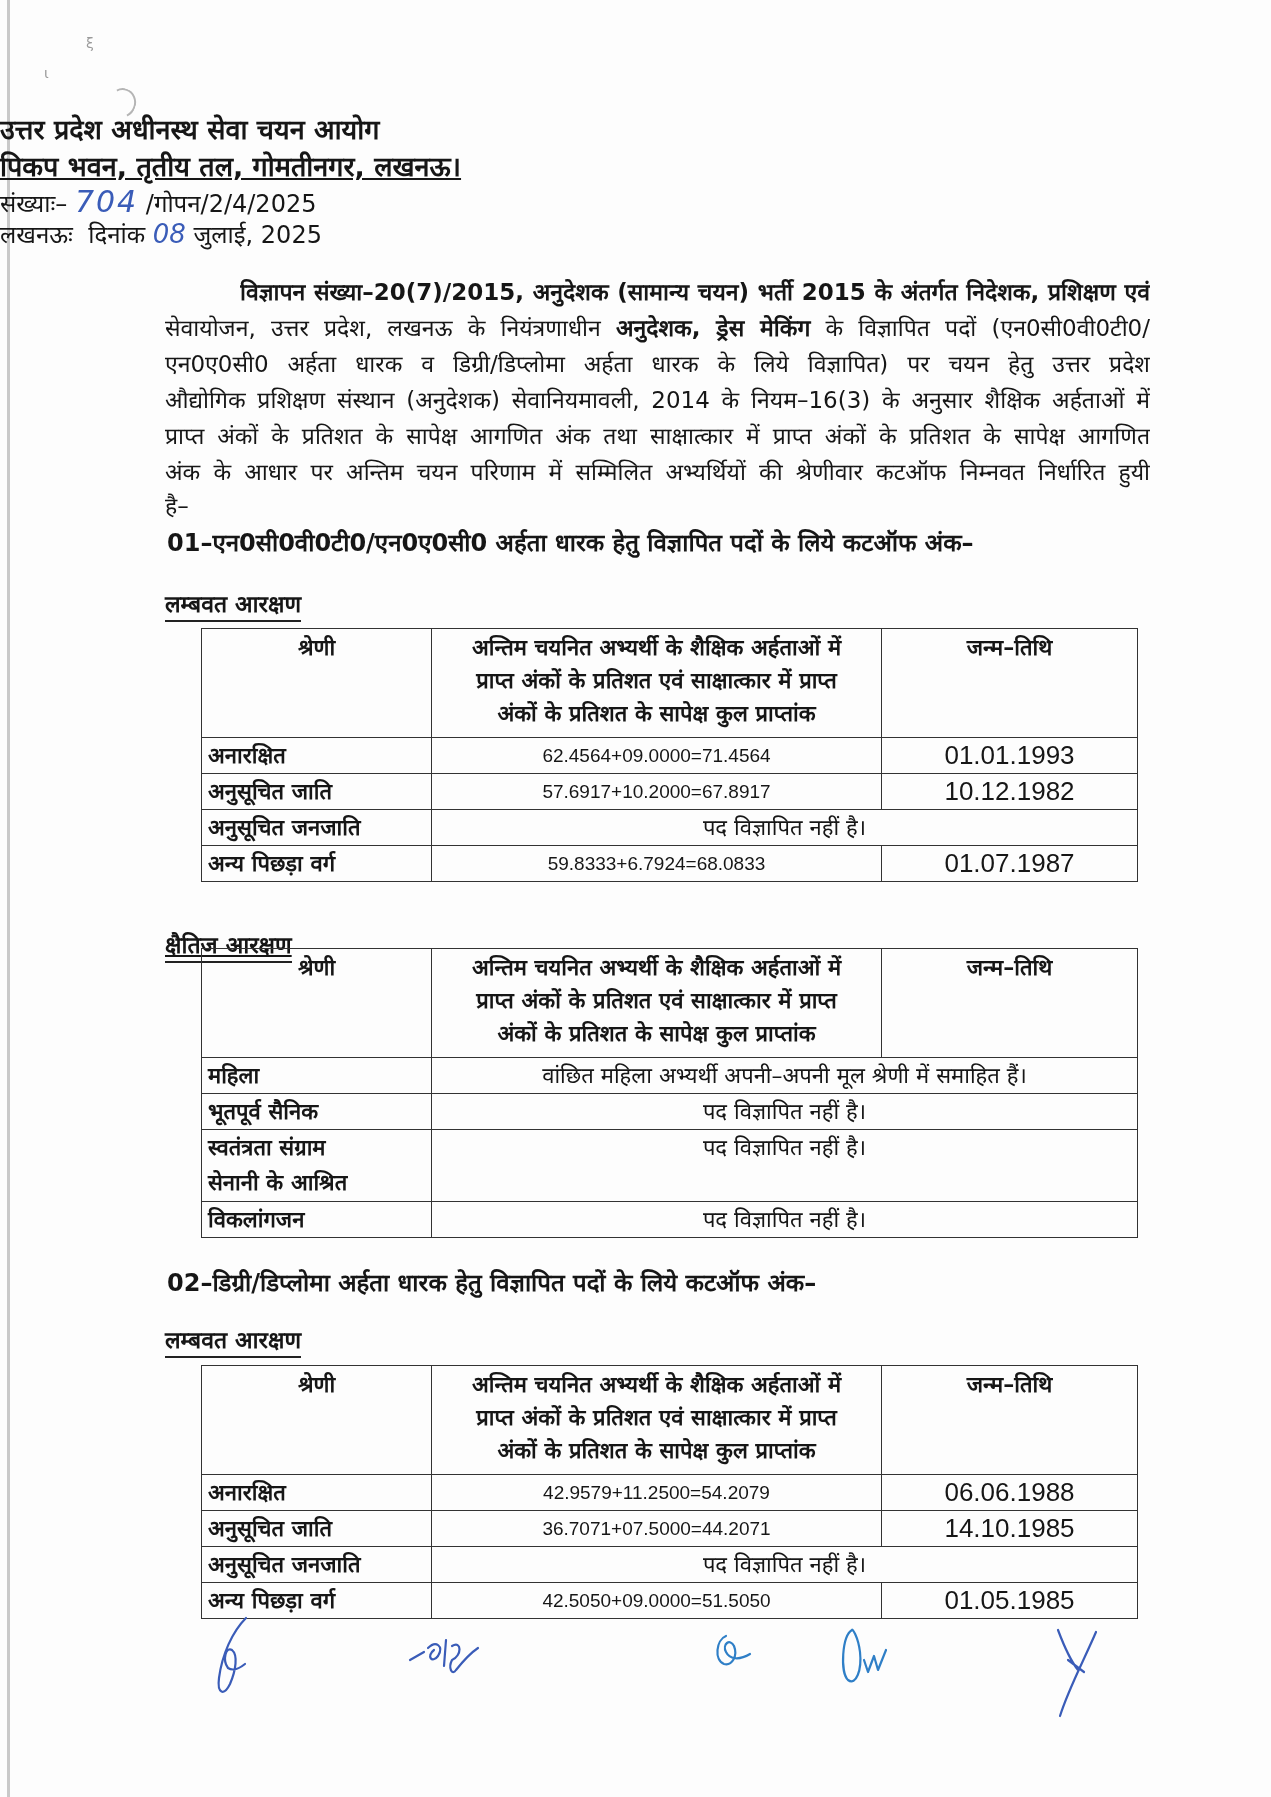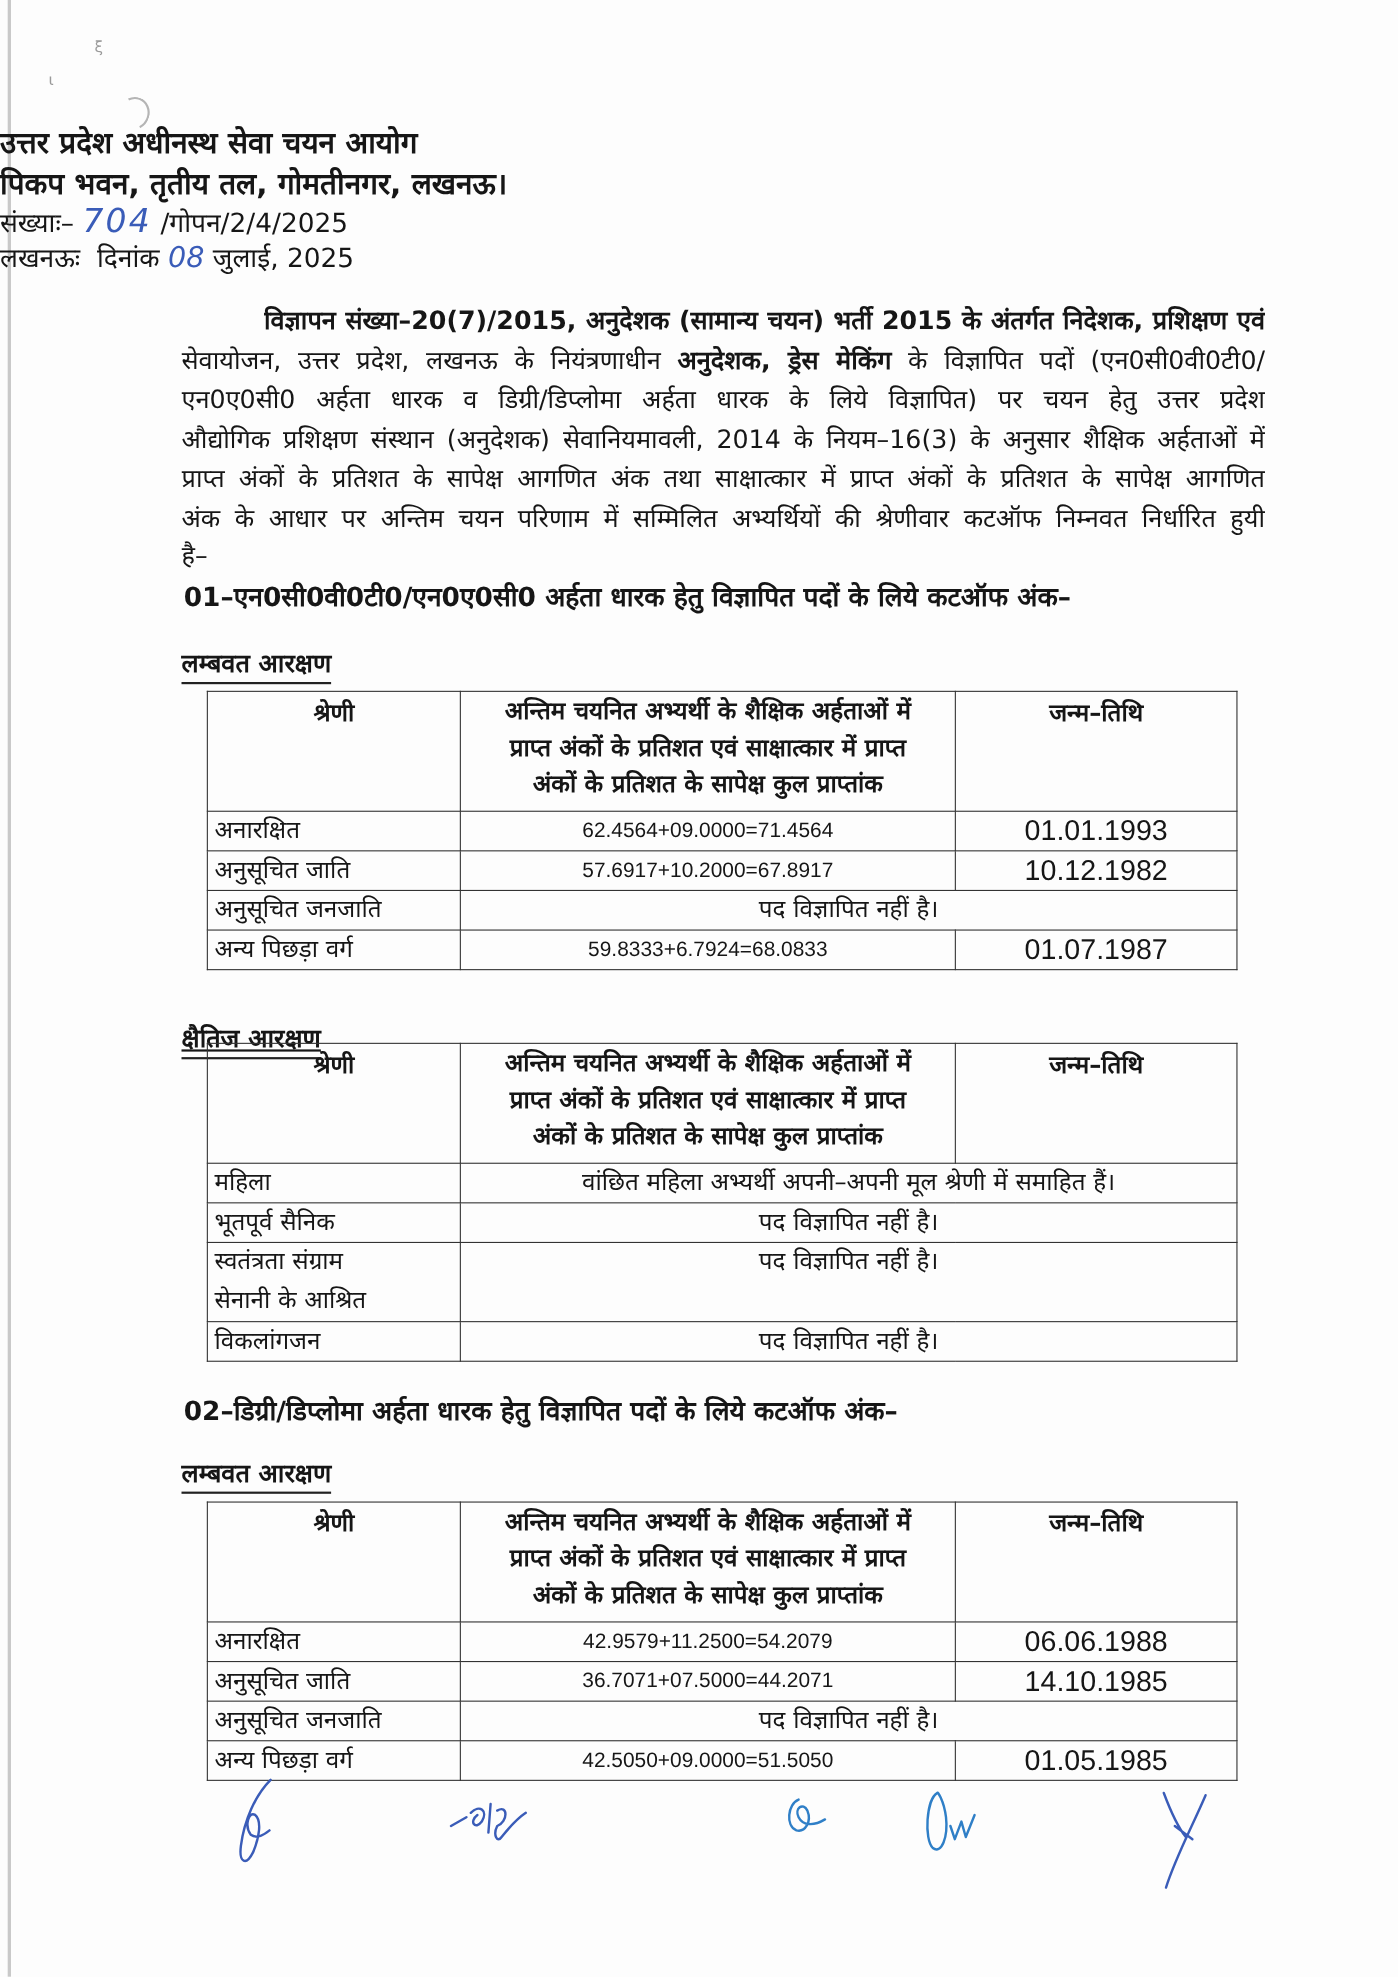--- a/index.html
+++ b/index.html
@@ -19,47 +19,47 @@
   .para-line { position: absolute; left: 165px; width: 985px; height: 36px; line-height: 36px; font-size: 23px;
                white-space: nowrap; text-align: justify; text-align-last: justify; overflow: hidden; }
   .para-line.first { left: 240px; width: 910px; font-weight: bold; }
   .para-line.last { text-align-last: left; }
   .b { font-weight: bold; }
 
   .section-heading { position: absolute; left: 167px; font-size: 24px; font-weight: bold; white-space: nowrap; line-height: 34px; }
   .sub-heading { position: absolute; left: 165px; font-size: 23px; font-weight: bold; white-space: nowrap;
                  line-height: 28px; border-bottom: 2px solid #222; padding-bottom: 2px; }
 
-  table.cut { position: absolute; left: 188px; width: 936px; border-collapse: collapse; table-layout: fixed; }
+  table.cut { position: absolute; left: 201px; width: 936px; border-collapse: collapse; table-layout: fixed; }
   table.cut td, table.cut th { border: 1.5px solid #333; padding: 0; vertical-align: top; }
   table.cut col.c1 { width: 230px; } table.cut col.c2 { width: 450px; } table.cut col.c3 { width: 256px; }
   table.cut th { font-weight: bold; font-size: 22px; text-align: center; height: 106px; }
   table.cut th .h-line { display: block; line-height: 33px; white-space: nowrap; }
   table.cut th.c1h, table.cut th.c3h { padding-top: 2px; }
   table.cut th.c2h { padding-top: 2px; }
   table.cut td { height: 35px; font-size: 22px; line-height: 35px; }
-  table.cut td.cat { padding-left: 6px; white-space: nowrap; }
+  table.cut td.cat { padding-left: 6px; white-space: nowrap; font-weight: bold; }
   table.cut td.cat .cat-l { display: block; line-height: 35px; }
   table.cut td.num { text-align: center; font-family: "Liberation Sans", sans-serif; font-size: 19px; }
   table.cut td.date { text-align: center; font-family: "Liberation Sans", sans-serif; font-size: 26px; }
   table.cut td.merged { text-align: center; white-space: nowrap; }
   table.cut tr.tall td { height: 71px; }
 
   .sig { position: absolute; left: 0; top: 1600px; width: 1271px; height: 160px; }
 </style>
 </head>
 <body>
 
 <div class="edge-line"></div>
 <span class="speck" style="left:86px;top:36px;">ξ</span>
 <span class="speck" style="left:44px;top:66px;">ι</span>
 <div class="arc"></div>
 
 <div class="hdr-line hdr-bold" style="top:110px;">उत्तर प्रदेश अधीनस्थ सेवा चयन आयोग</div>
-<div class="hdr-line hdr-bold" style="top:147px;">पिकप भवन, तृतीय तल, गोमतीनगर, लखनऊ।</div>
+<div class="hdr-line hdr-bold" style="top:147px;text-decoration:underline;">पिकप भवन, तृतीय तल, गोमतीनगर, लखनऊ।</div>
 <div class="hdr-line hdr-reg" style="top:184px;">
   <span>संख्याः–</span>
   <span class="hand">704</span>
   <span>/गोपन/2/4/2025</span>
 </div>
 <div class="hdr-line hdr-reg" style="top:217px;">
   <span>लखनऊः</span>&nbsp;
   <span>दिनांक</span>
   <span class="hand-sm">08</span>
   <span>जुलाई, 2025</span>

